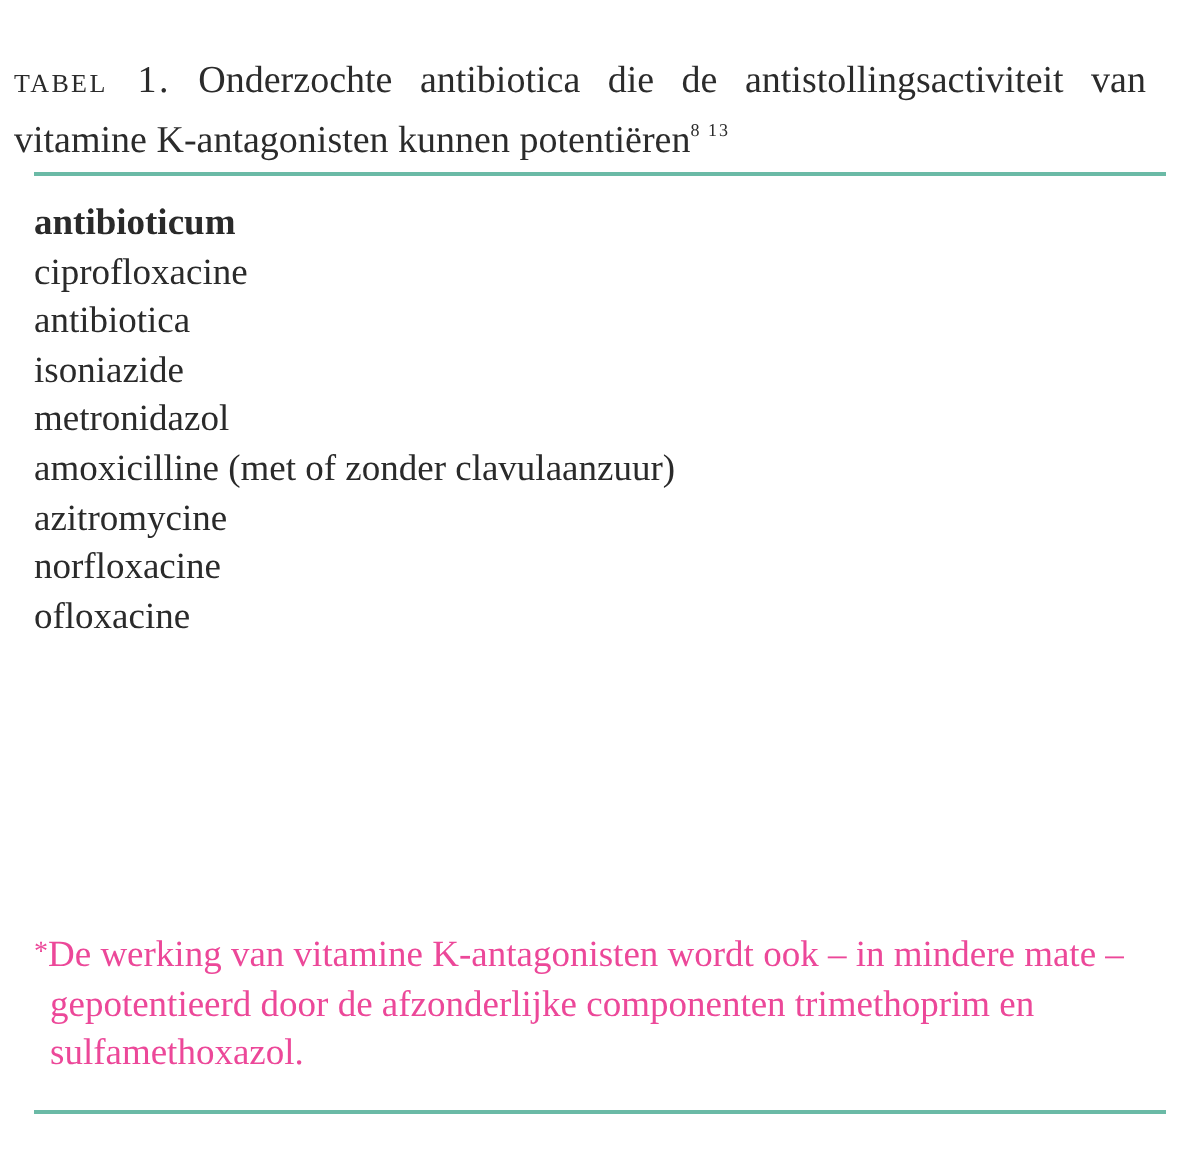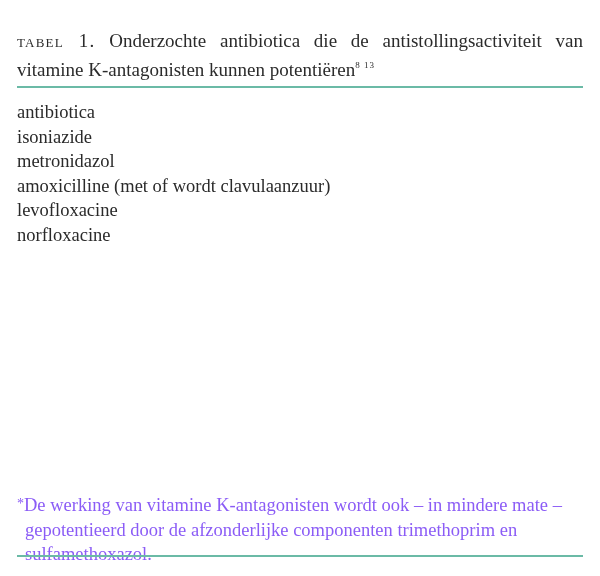--- a/index.html
+++ b/index.html
@@ -10,21 +10,21 @@
     body {
       width: 600px;
       height: 576px;
       position: relative;
       overflow: hidden;
       font-family: "DejaVu Serif", "Liberation Serif", serif;
       color: #2a2a2a;
     }
     .caption {
       position: absolute;
-      left: 17px;
+      left: 7px;
       top: 28px;
       width: 566px;
       font-family: "Liberation Serif", serif;
       font-size: 19px;
       line-height: 25px;
       text-align: justify;
       text-align-last: left;
       color: #2b2b2b;
     }
     .caption .label {
@@ -57,49 +57,52 @@
       font-size: 18.5px;
       line-height: 24.6px;
       color: #2a2a2a;
     }
     .list .head {
       font-weight: bold;
     }
     .footnote {
       position: absolute;
       left: 17px;
-      top: 492px;
+      top: 465px;
       width: 566px;
       font-family: "Liberation Serif", serif;
       font-size: 18.5px;
       line-height: 24.5px;
-      color: #8b5cf6;
+      color: #ec4899;
       padding-left: 8px;
       text-indent: -8px;
       box-sizing: border-box;
     }
     .footnote .star {
       font-size: 14px;
       vertical-align: 3px;
     }
   </style>
 </head>
 <body>
 
 <div class="caption">
   <span class="label">Tabel 1.</span>
   <span>Onderzochte antibiotica die de antistollingsactiviteit van vitamine K-antagonisten kunnen potentiëren</span><sup>8 13</sup>
 </div>
 
 <div class="rule top"></div>
 
 <ul class="list">
+  <li class="head">antibioticum</li>
+  <li>ciprofloxacine</li>
   <li>antibiotica</li>
   <li>isoniazide</li>
   <li>metronidazol</li>
-  <li>amoxicilline (met of wordt clavulaanzuur)</li>
-  <li>levofloxacine</li>
+  <li>amoxicilline (met of zonder clavulaanzuur)</li>
+  <li>azitromycine</li>
   <li>norfloxacine</li>
+  <li>ofloxacine</li>
 </ul>
 
 <div class="footnote"><span class="star">*</span><span>De werking van vitamine K-antagonisten wordt ook – in mindere mate – gepotentieerd door de afzonderlijke componenten trimethoprim en sulfamethoxazol.</span></div>
 
 <div class="rule bottom"></div>
 
 </body></html>

